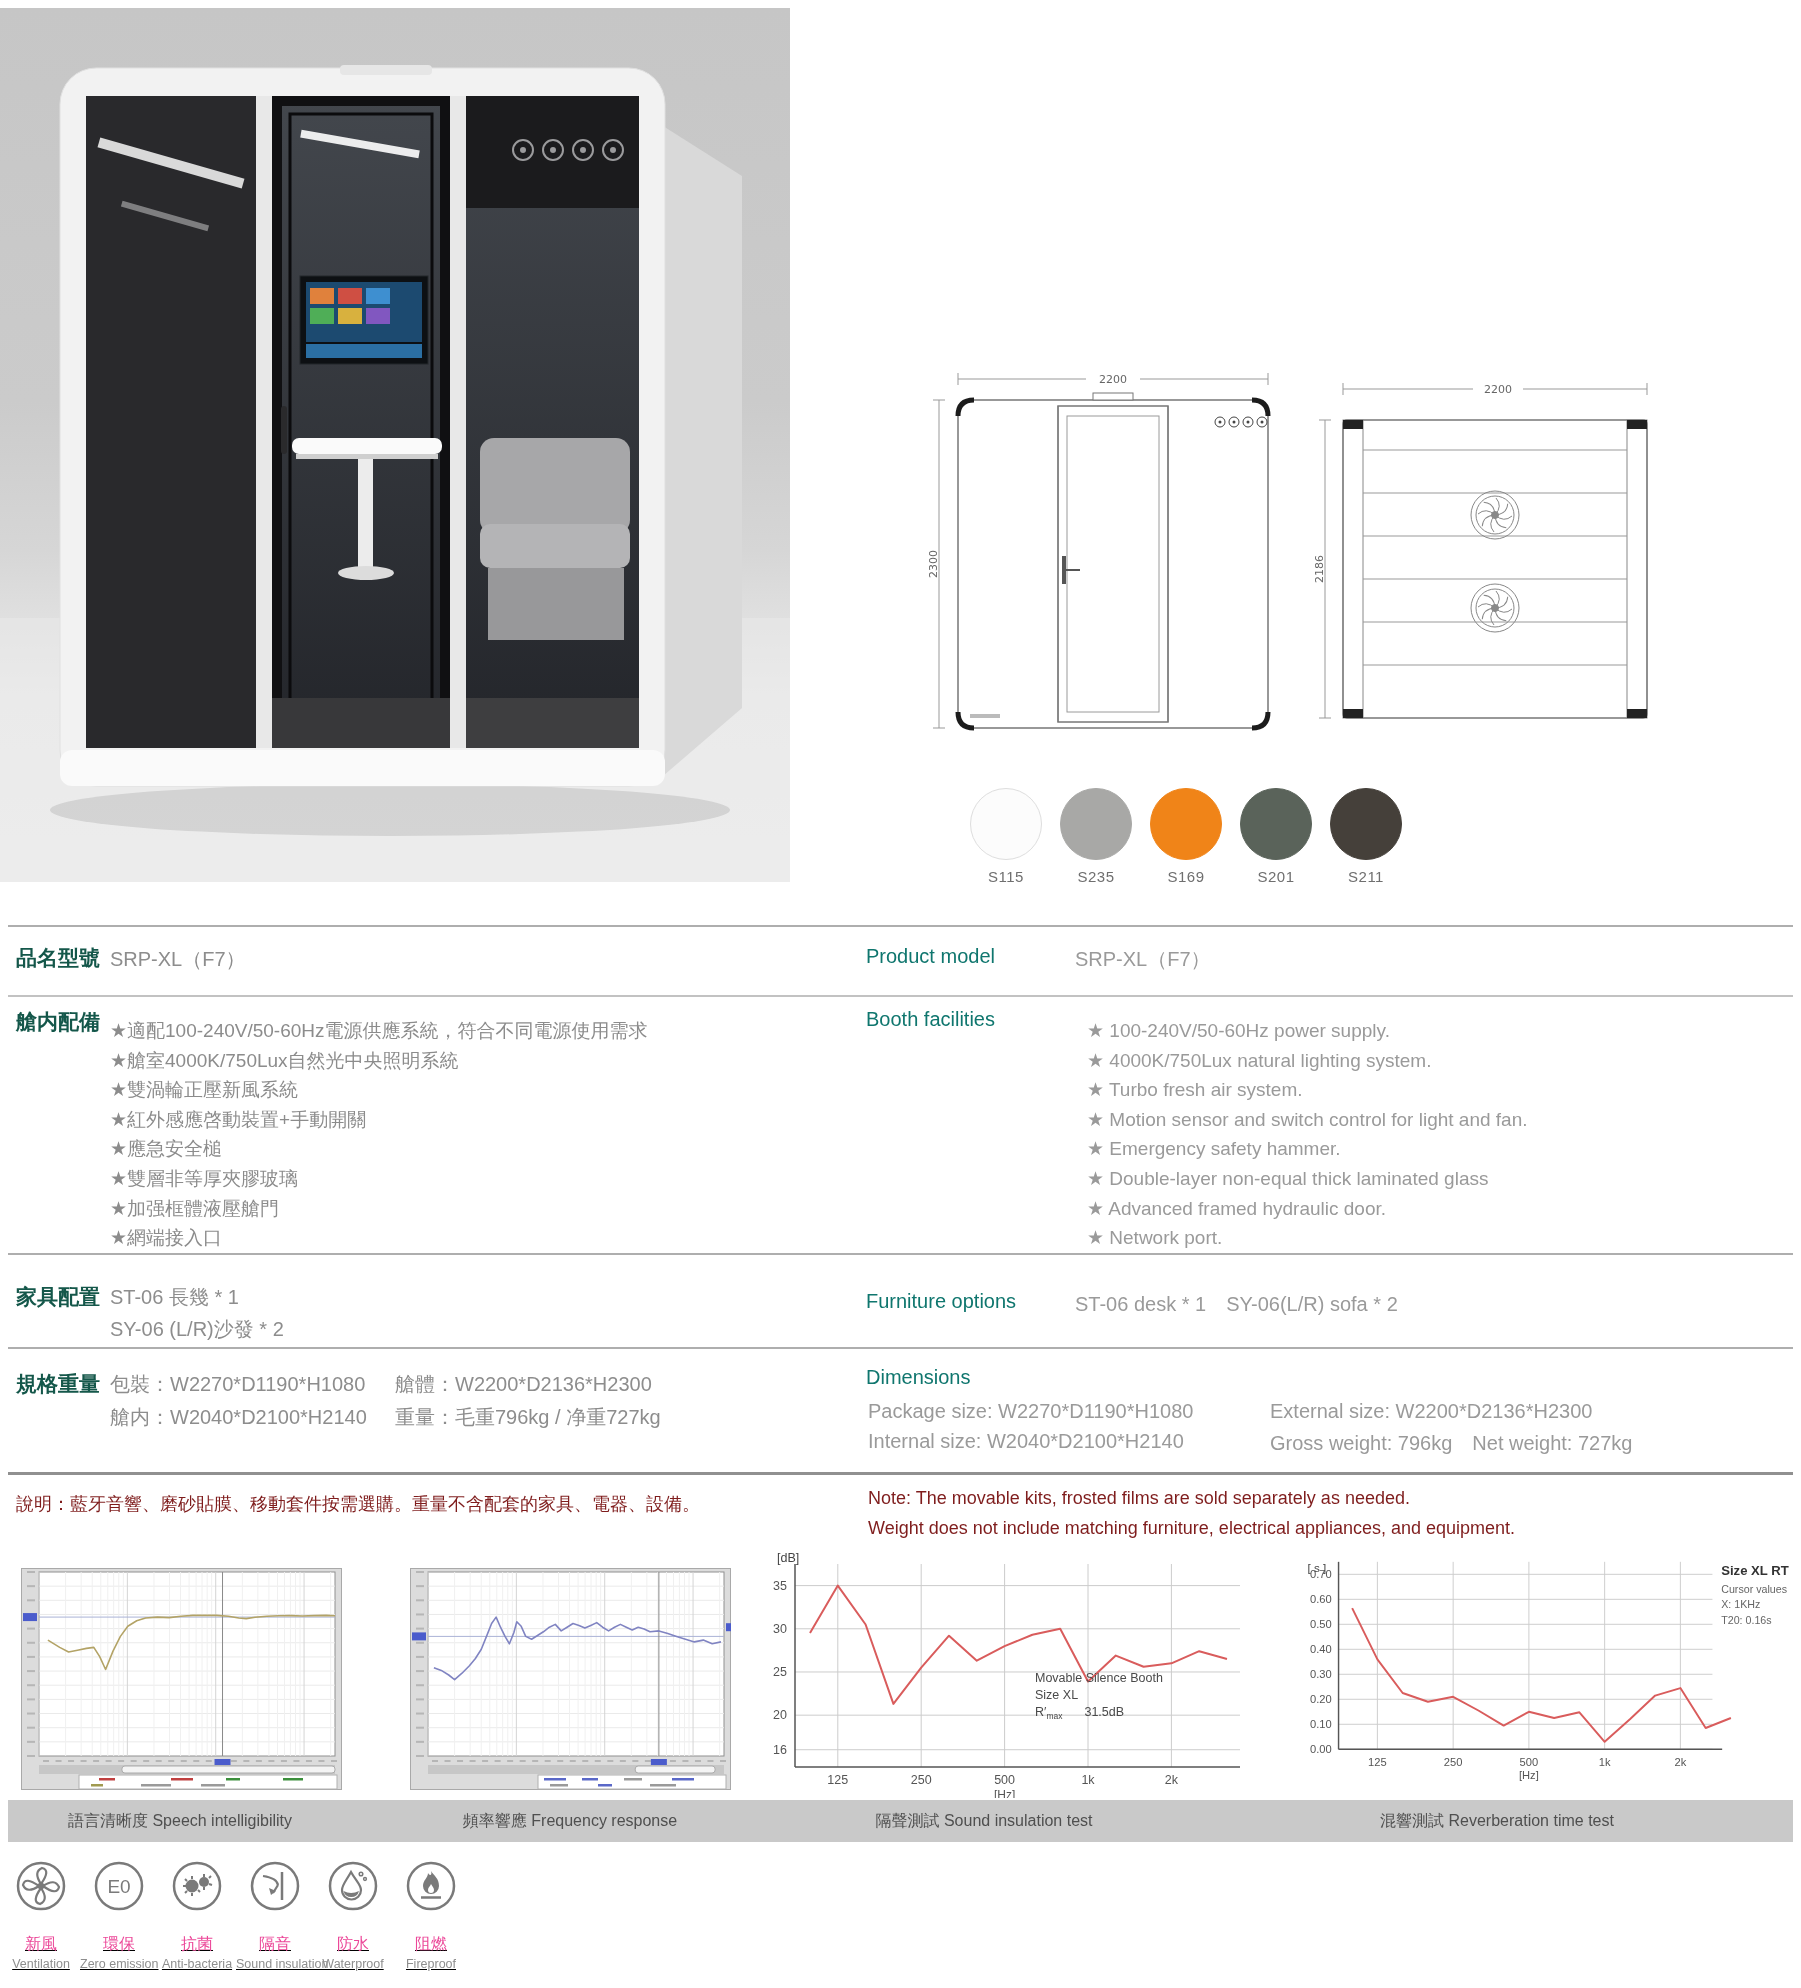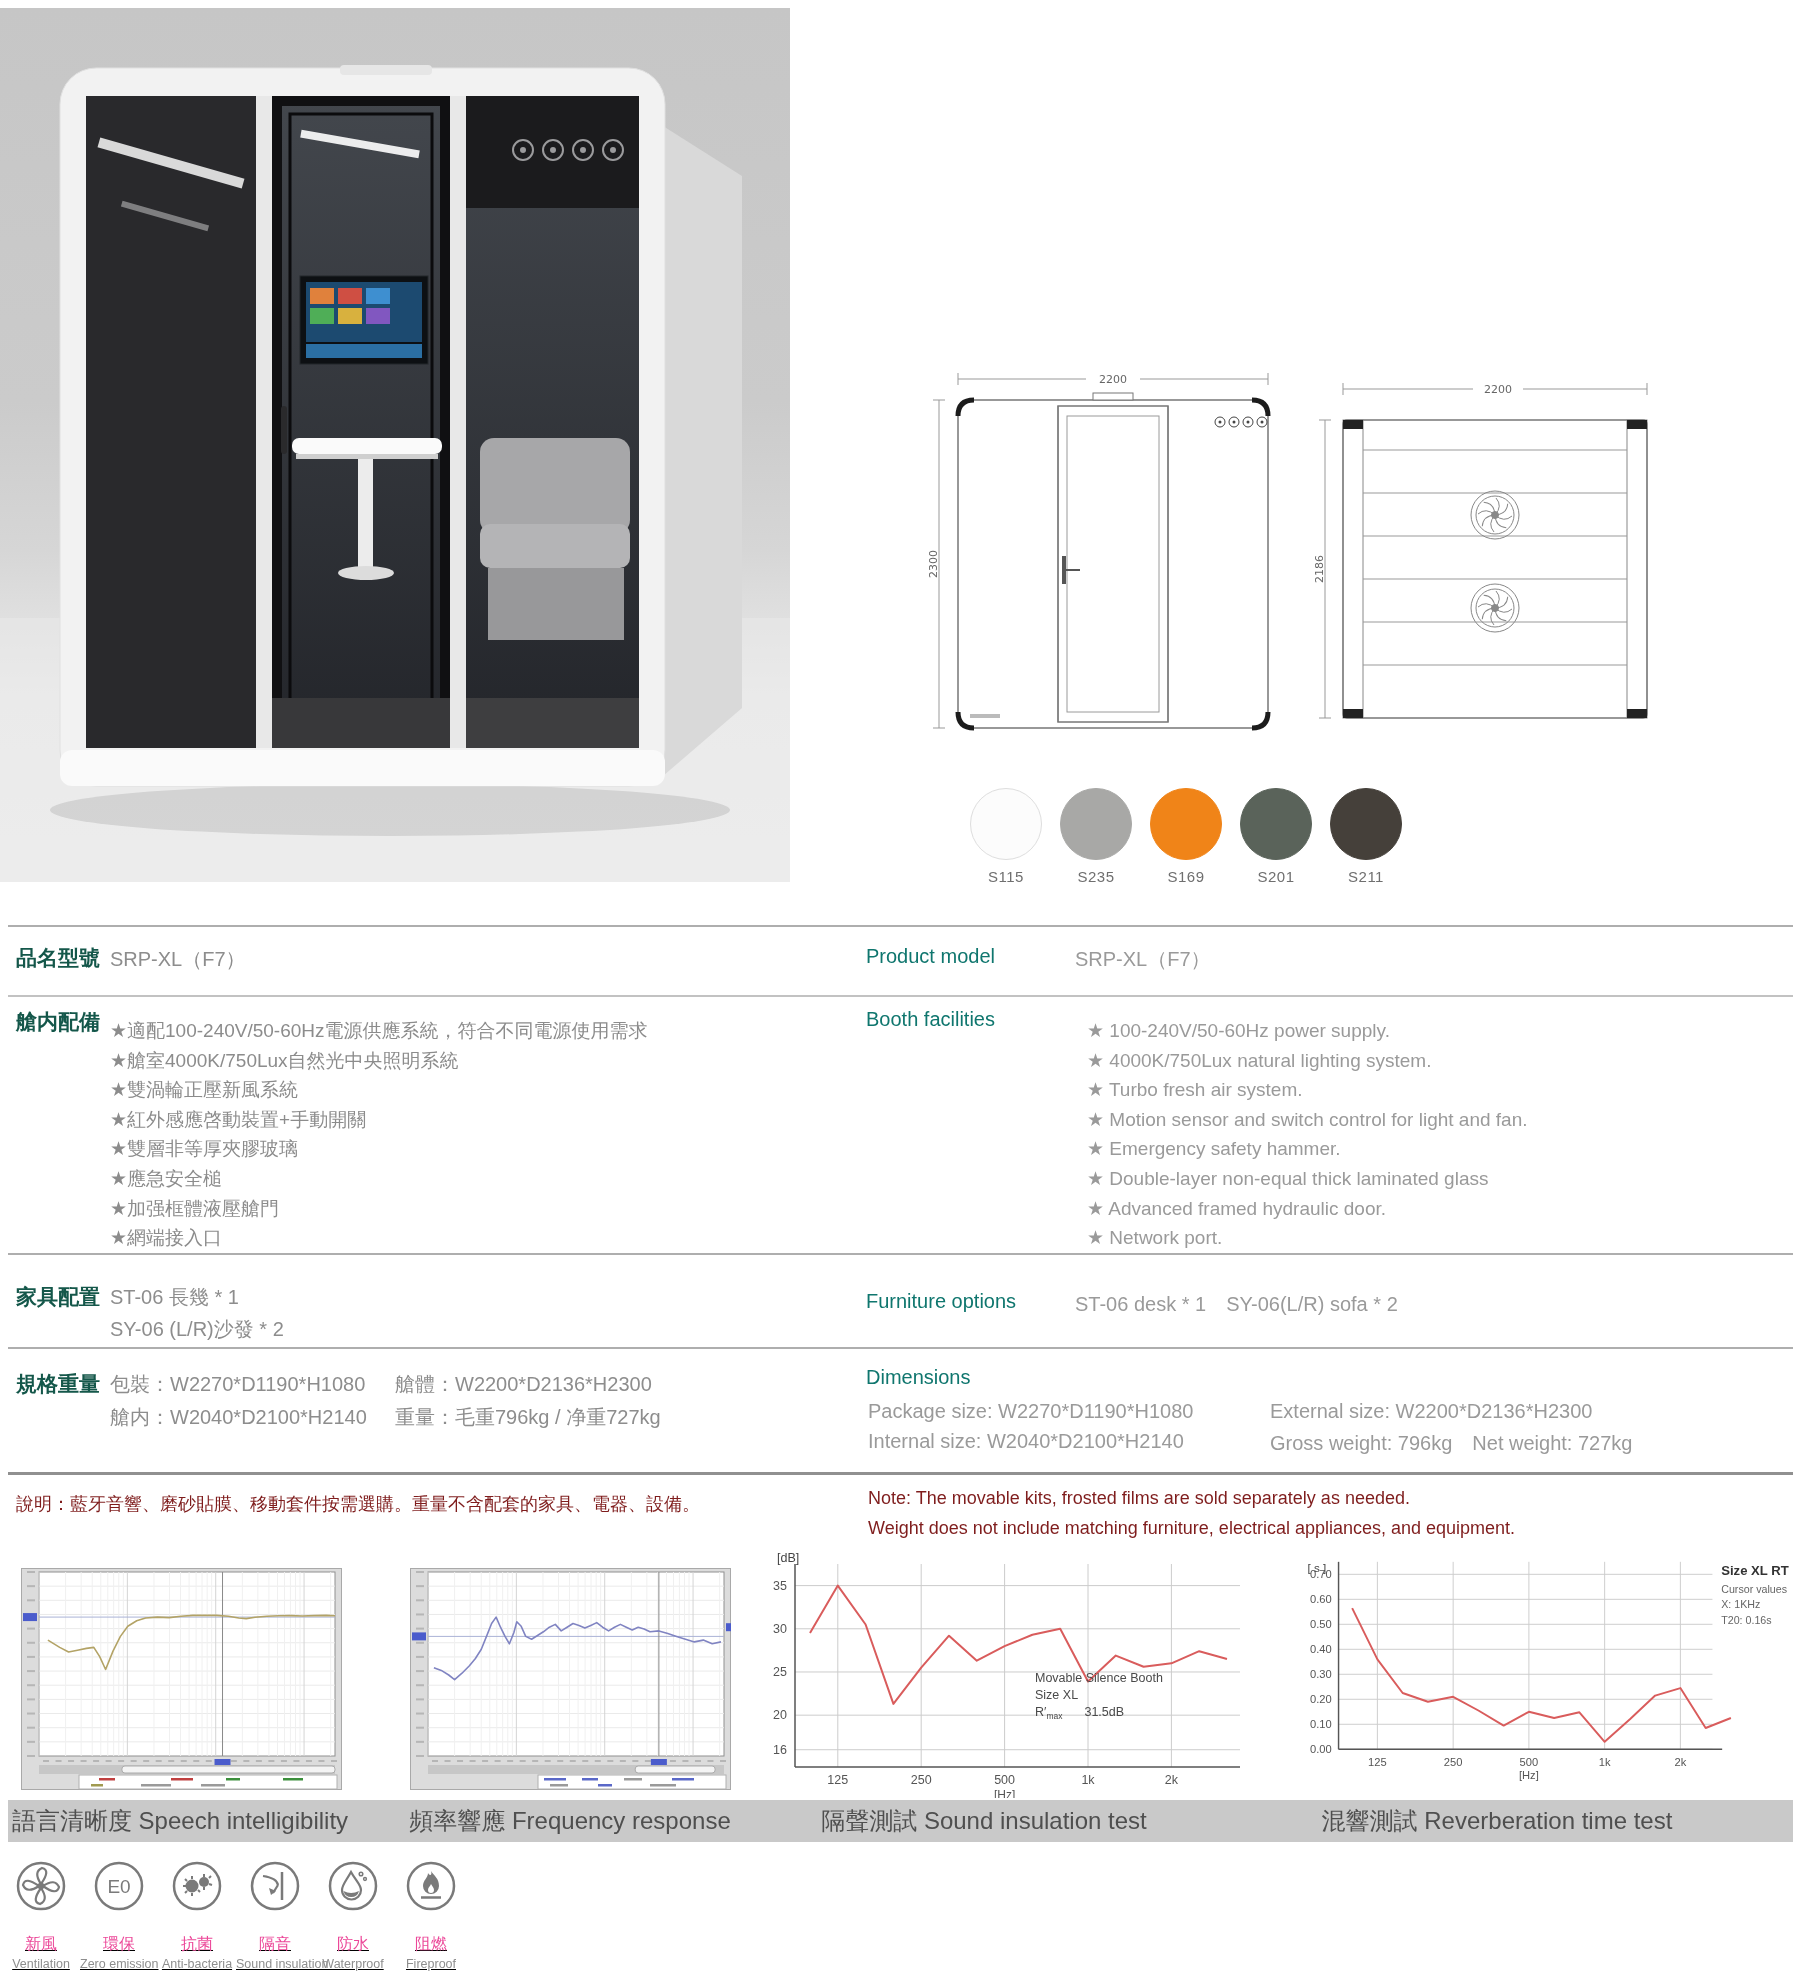--- a/index.html
+++ b/index.html
@@ -31,21 +31,21 @@
   ul.feat{position:absolute;margin:12px;padding:0;list-style:none;}
   ul.feat li{font-size:19px;line-height:29.6px;white-space:nowrap;}
   ul.feat.zh li{color:#8c8c8c;}
   ul.feat.en li{color:#9a9a9a;}
   .note{position:absolute;font-size:18px;color:#7f1d1d;white-space:nowrap;}
 
   
   .chart-svg{position:absolute;}
   .captions{position:absolute;left:8px;top:1800px;width:1785px;height:42px;background:#c9c9c9;}
   .caption{position:absolute;top:0;height:42px;line-height:42px;transform:translateX(-50%);
-           font-size:24px;color:#4f4f4f;white-space:nowrap;}
+           font-size:16px;color:#4f4f4f;white-space:nowrap;}
 
   
   .features{position:absolute;left:2px;top:1860px;display:flex;}
   .feature{width:78px;text-align:center;text-decoration:underline;}
   .feature svg{display:block;margin:0 auto;}
   .f-zh{display:block;margin-top:22px;font-size:16px;color:#ec4899;white-space:nowrap;}
   .f-en{display:block;margin-top:2px;font-size:12.5px;color:#8e8e8e;white-space:nowrap;}
 </style>
 </head>
 <body>
@@ -248,22 +248,22 @@
   <div class="zh-val" style="left:110px;top:946px">SRP-XL（F7）</div>
   <div class="en-label" style="top:945px">Product model</div>
   <div class="en-val" style="left:1075px;top:946px">SRP-XL（F7）</div>
 
   <div class="zh-label" style="top:1008px">艙内配備</div>
   <ul class="feat zh" style="left:98px;top:1004px">
     <li>★適配100-240V/50-60Hz電源供應系統，符合不同電源使用需求</li>
     <li>★艙室4000K/750Lux自然光中央照明系統</li>
     <li>★雙渦輪正壓新風系統</li>
     <li>★紅外感應啓動裝置+手動開關</li>
+    <li>★應急安全槌</li>
     <li>★雙層非等厚夾膠玻璃</li>
-    <li>★應急安全槌</li>
     <li>★加强框體液壓艙門</li>
     <li>★網端接入口</li>
   </ul>
   <div class="en-label" style="top:1008px">Booth facilities</div>
   <ul class="feat en" style="left:1075px;top:1004px">
     <li>★ 100-240V/50-60Hz power supply.</li>
     <li>★ 4000K/750Lux natural lighting system.</li>
     <li>★ Turbo fresh air system.</li>
     <li>★ Motion sensor and switch control for light and fan.</li>
     <li>★ Emergency safety hammer.</li>

